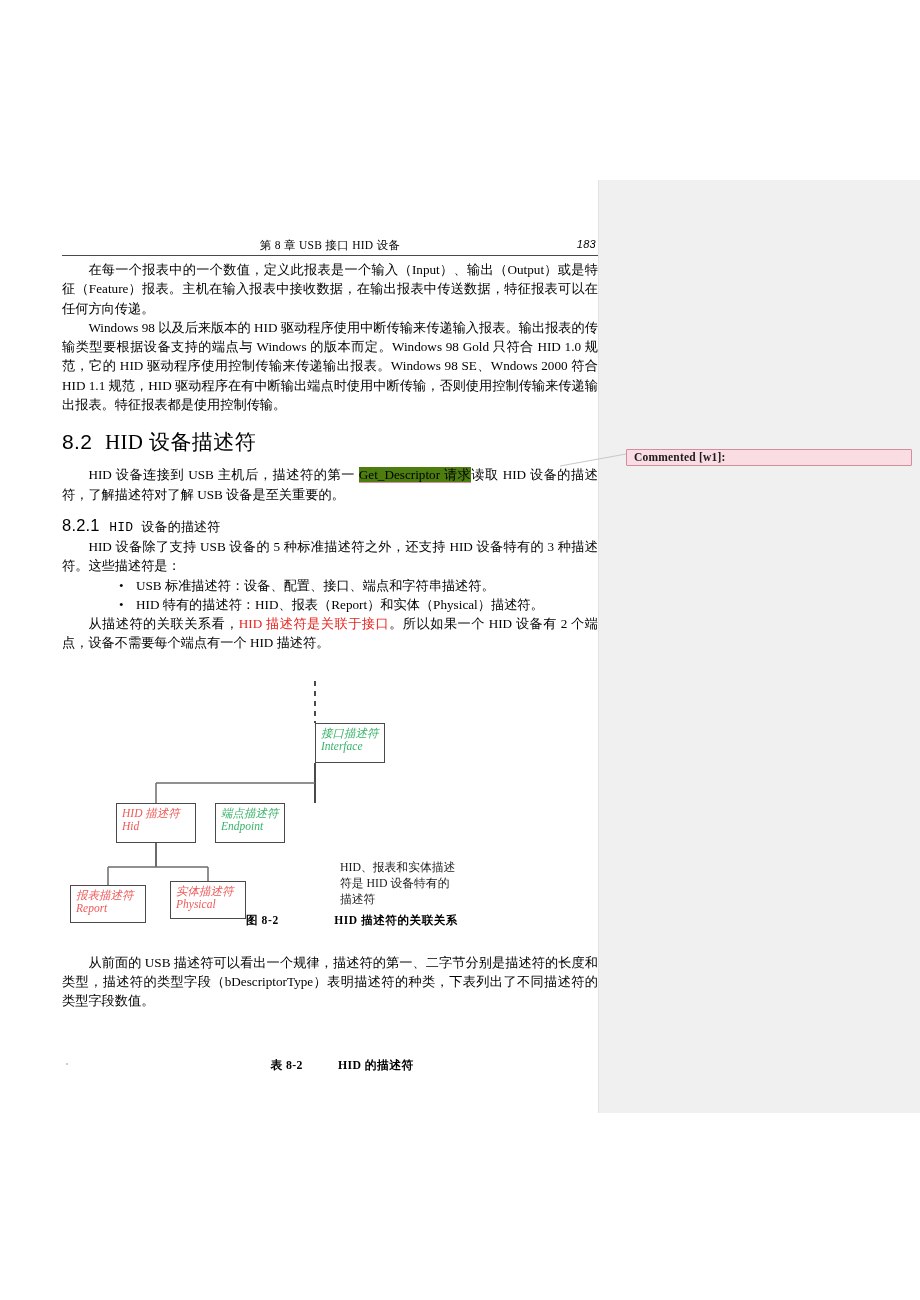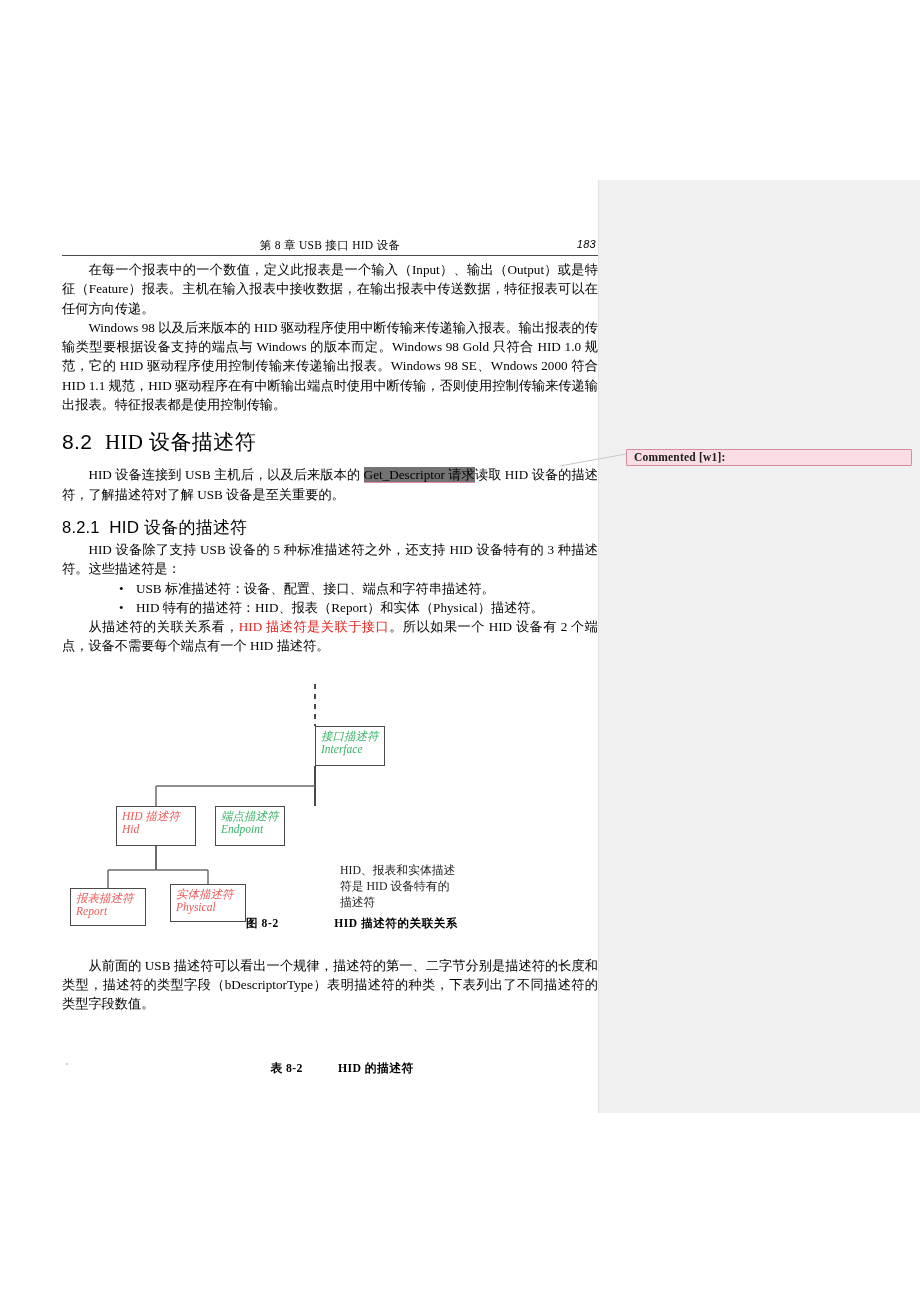--- a/index.html
+++ b/index.html
@@ -92,27 +92,27 @@
     text-align: right;
   }
   h3.h-sub {
     margin: 12px 0 1px 0;
     font-weight: normal;
     font-size: 16.5px;
     font-family: "Liberation Sans", "DejaVu Sans", sans-serif;
     letter-spacing: .2px;
   }
   h3.h-sub .cn {
-    font-family: Liberation Sans, sans-serif;
-    font-size: 17px;
+    font-family: Liberation Mono, monospace;
+    font-size: 13px;
   }
 
   
   .hl {
-    background: #737373;
+    background: #4d7c0f;
     border-bottom: 1px solid #d890a0;
   }
 
   .red { color: #e8231f; }
 
   
   ul.bullets {
     margin: 0;
     padding: 0;
     list-style: none;
@@ -255,21 +255,21 @@
 
     <p class="body indent" style="margin-top:4px;">在每一个报表中的一个数值，定义此报表是一个输入（Input）、输出（Output）或是特征（Feature）报表。主机在输入报表中接收数据，在输出报表中传送数据，特征报表可以在任何方向传递。</p>
 
     <p class="body indent">Windows 98 以及后来版本的 HID 驱动程序使用中断传输来传递输入报表。输出报表的传输类型要根据设备支持的端点与 Windows 的版本而定。Windows 98 Gold 只符合 HID 1.0 规范，它的 HID 驱动程序使用控制传输来传递输出报表。Windows 98 SE、Wndows 2000 符合 HID 1.1 规范，HID 驱动程序在有中断输出端点时使用中断传输，否则使用控制传输来传递输出报表。特征报表都是使用控制传输。</p>
 
     <h2 class="h-sec">
       <span>8.2</span><span>&nbsp;&nbsp;</span><span class="cn">HID 设备描述符</span>
     </h2>
 
     <p class="body indent">
-      <span>HID 设备连接到 USB 主机后，以及后来版本的 </span><span class="hl">Get_Descriptor 请求</span><span>读取 HID 设备的描述符，了解描述符对了解 USB 设备是至关重要的。</span>
+      <span>HID 设备连接到 USB 主机后，描述符的第一 </span><span class="hl">Get_Descriptor 请求</span><span>读取 HID 设备的描述符，了解描述符对了解 USB 设备是至关重要的。</span>
     </p>
 
     <h3 class="h-sub">
       <span>8.2.1</span><span>&nbsp;&nbsp;</span><span class="cn">HID 设备的描述符</span>
     </h3>
 
     <p class="body indent">HID 设备除了支持 USB 设备的 5 种标准描述符之外，还支持 HID 设备特有的 3 种描述符。这些描述符是：</p>
 
     <ul class="bullets">
       <li>

